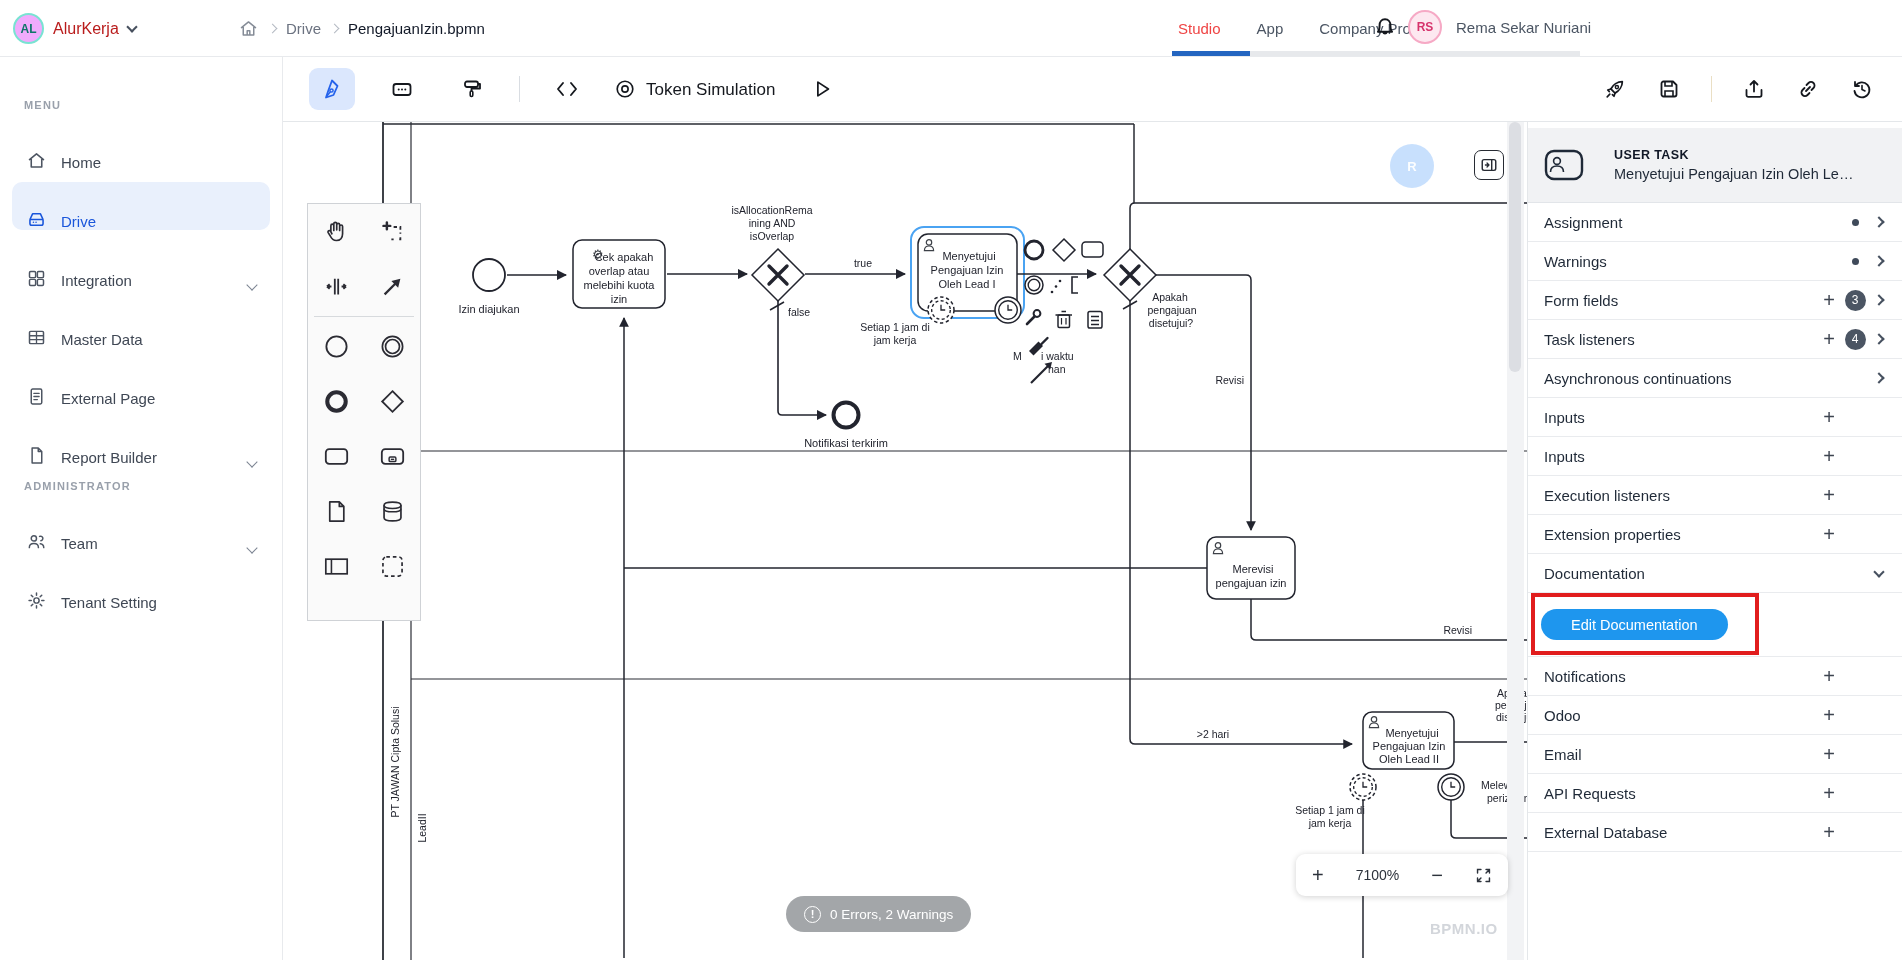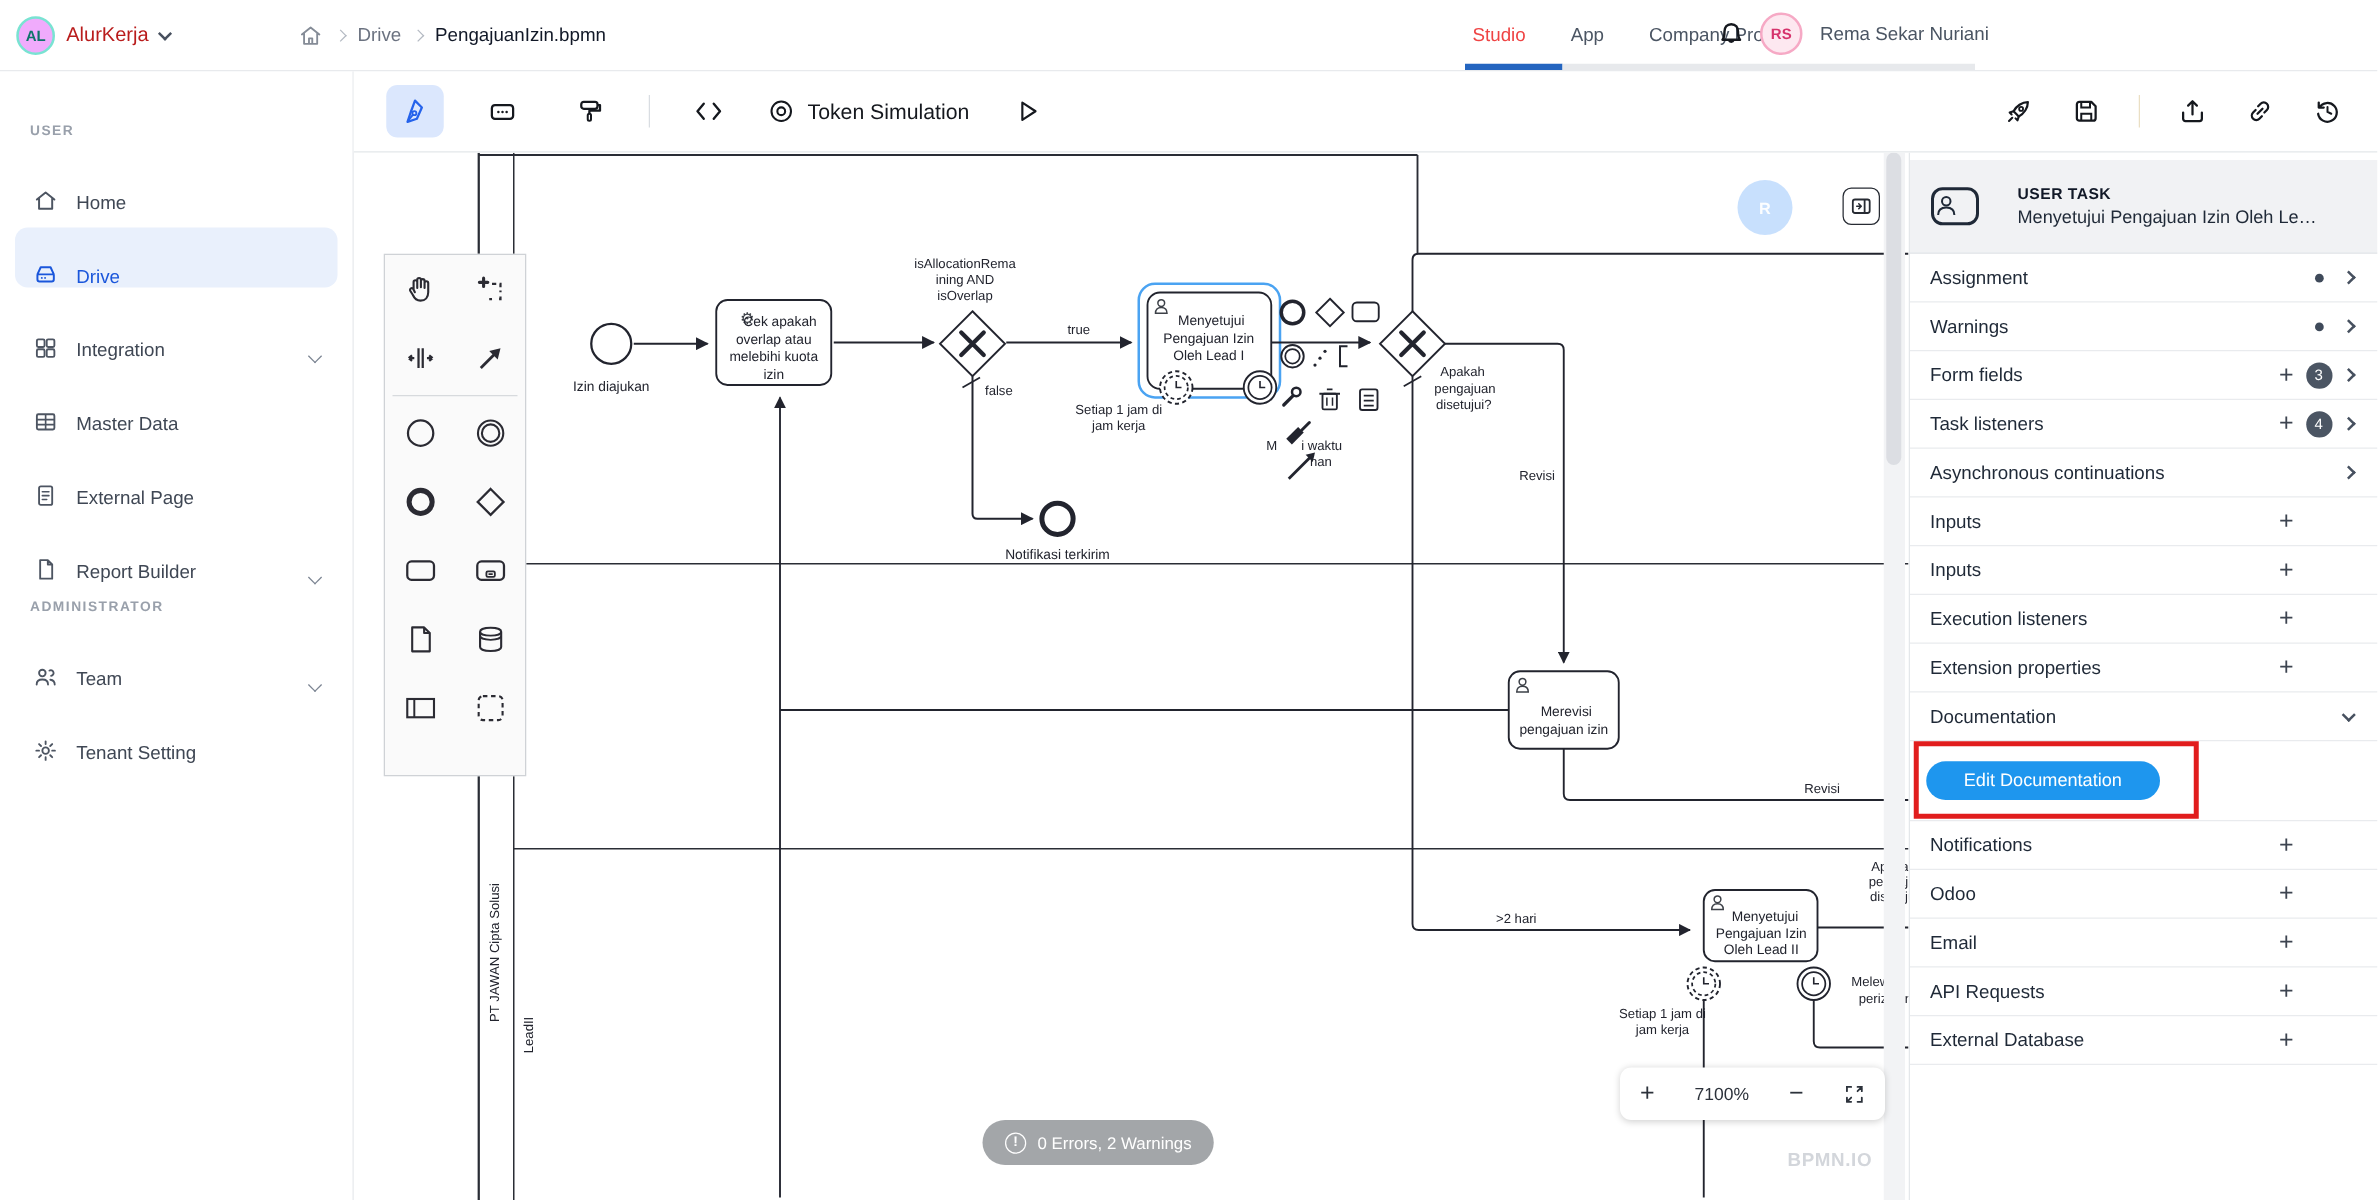--- a/index.html
+++ b/index.html
@@ -111,21 +111,21 @@
   <svg class="bell" viewBox="0 0 24 24">
       <path d="M12 4 C8.7 4 7 6.5 7 9.5 C7 14 5.5 15.5 5.5 15.5 H18.5 C18.5 15.5 17 14 17 9.5 C17 6.5 15.3 4 12 4 Z M10.3 15.8 a1.8 1.8 0 0 0 3.4 0" fill="none" stroke="#15181e" stroke-width="1.8" stroke-linejoin="round" stroke-linecap="round"></path>
     </svg>
   <div class="user">
     <div class="user-badge">RS</div>
     <div class="user-name">Rema Sekar Nuriani</div>
   </div>
 </div>
 
 <div class="sidebar">
-  <div class="side-label">USER</div>
+  <div class="side-label">MENU</div>
   <div class="side-item">
     <svg width="21" height="21" viewBox="0 0 24 24">
         <path d="M4 11 L12 4.5 L20 11 M6 9.5 V19.5 H18 V9.5" fill="none" stroke="#4d5562" stroke-width="1.8" stroke-linecap="round" stroke-linejoin="round"></path>
       </svg>
     <span class="grow">Home</span>
   </div>
   <div class="side-item active">
     <svg width="21" height="21" viewBox="0 0 24 24">
         <path d="M4.5 12 L7.5 5.5 H16.5 L19.5 12 M4.5 12 V16.5 a2 2 0 0 0 2 2 H17.5 a2 2 0 0 0 2-2 V12 Z" fill="none" stroke="#1a56db" stroke-width="1.8" stroke-linejoin="round"></path>
         <circle cx="8.5" cy="15.2" r="0.9" fill="#1a56db"></circle>

